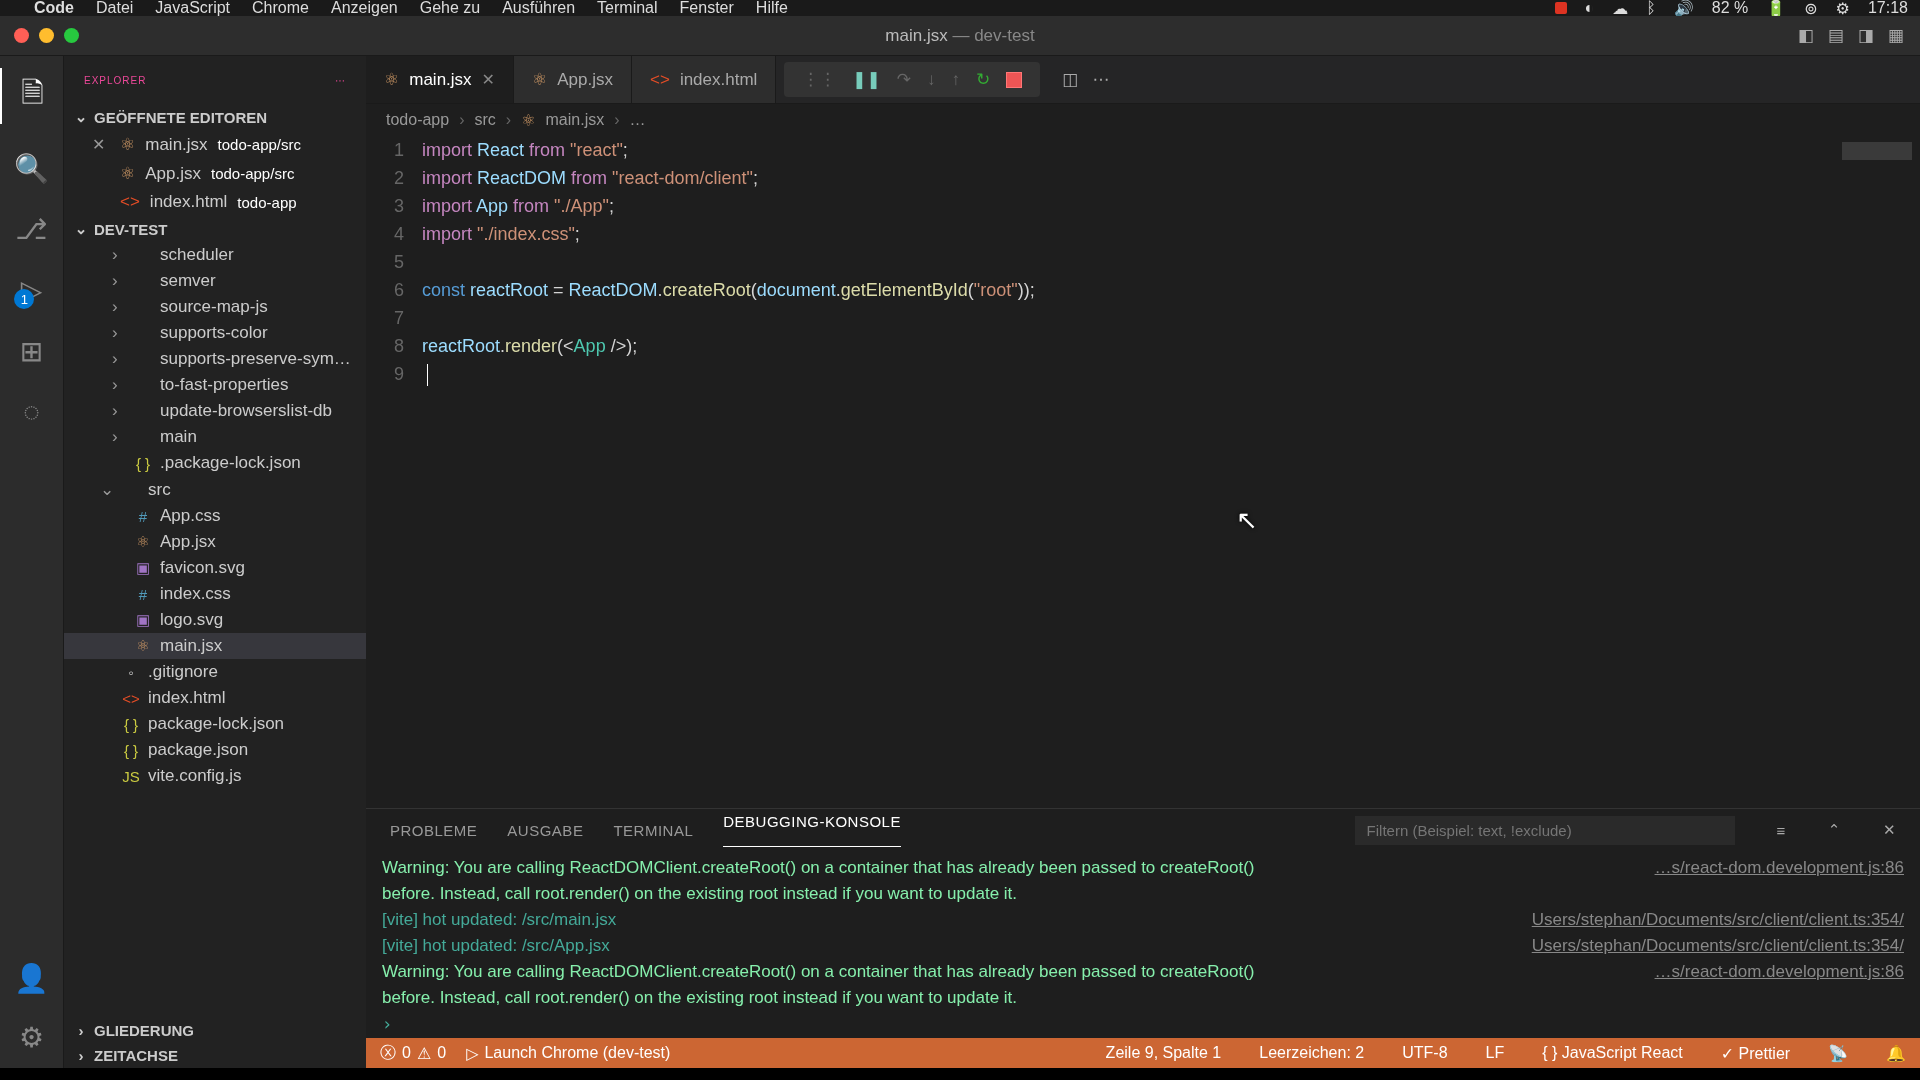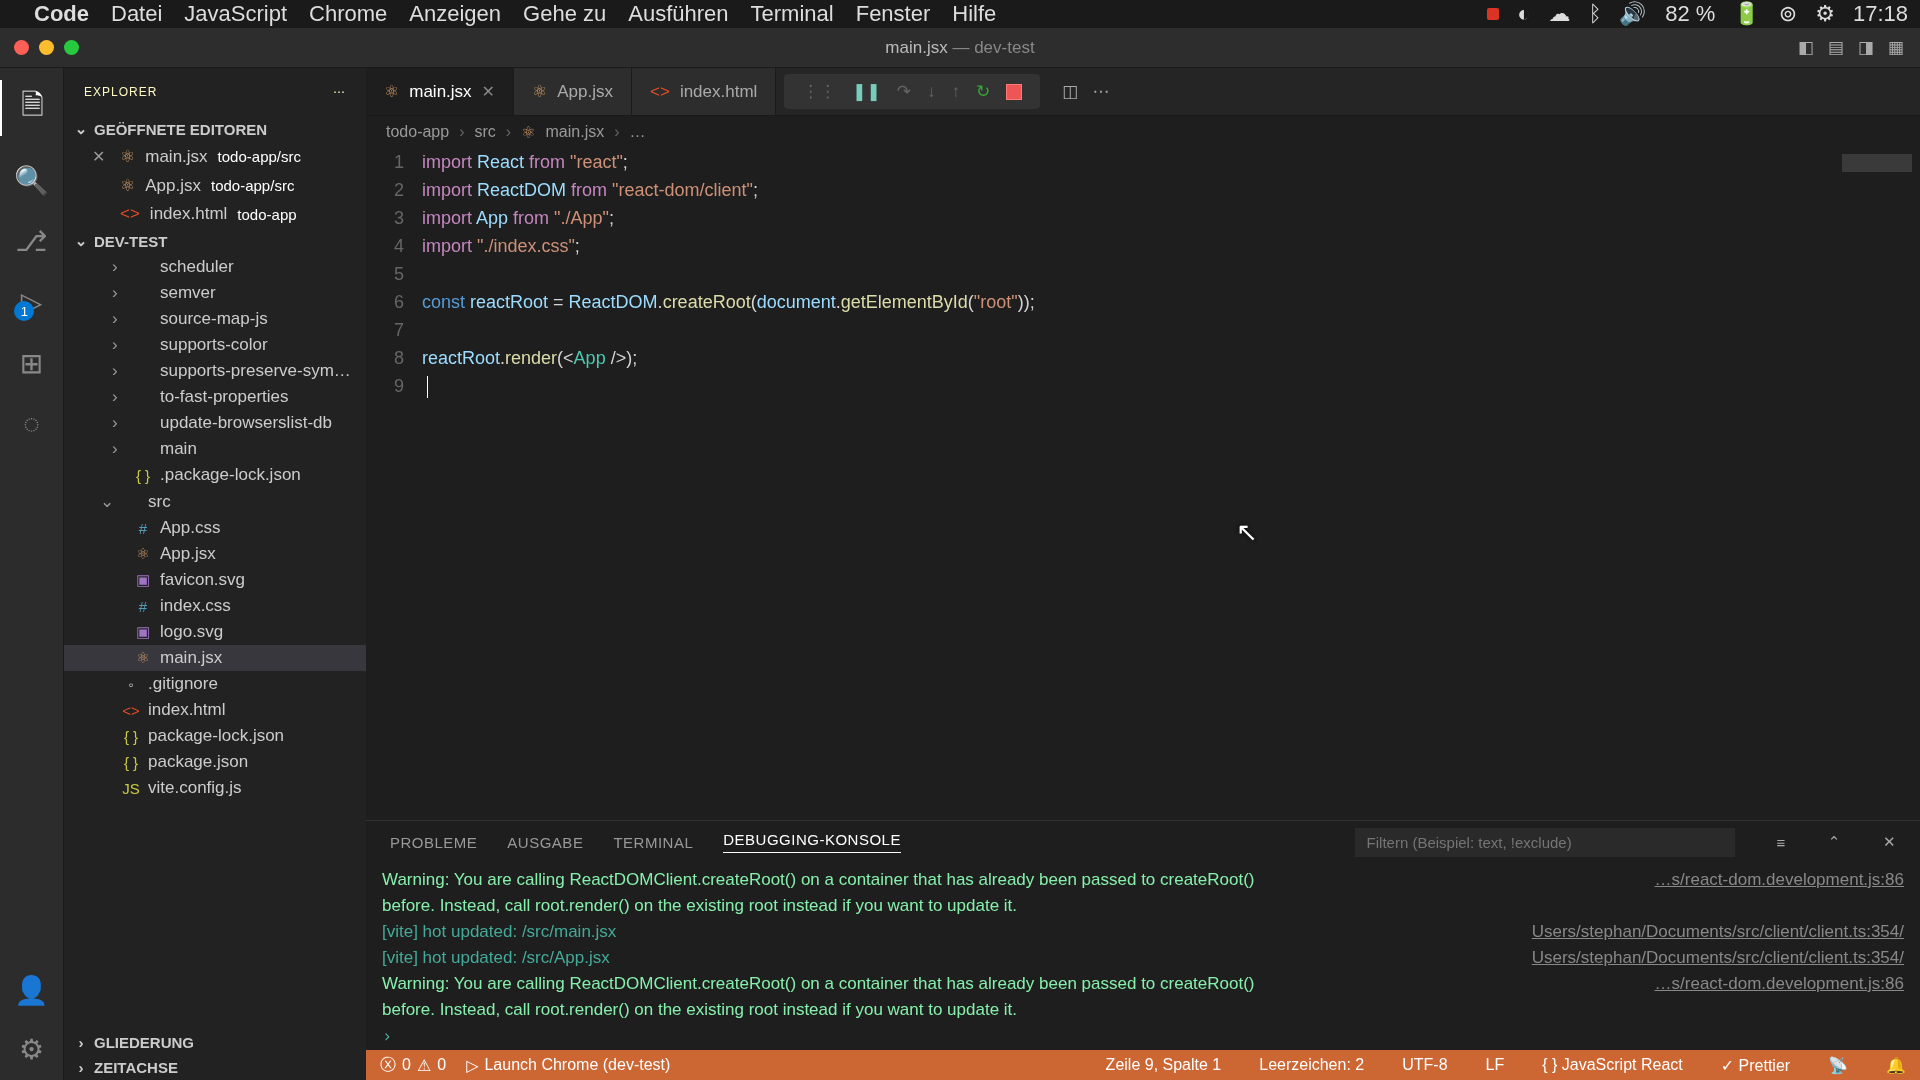--- a/index.html
+++ b/index.html
@@ -1,18 +1,18 @@
 <!DOCTYPE html>
 <html><head>
 <meta charset="utf-8">
 <style>
 * { margin:0; padding:0; box-sizing:border-box; font-family:-apple-system,BlinkMacSystemFont,"Segoe UI",sans-serif; }
 body { background:#000; width:1920px; height:1080px; overflow:hidden; color:#ccc; font-size:17px; }
 
-.menubar { height:28px; background:#1a1a1a; display:flex; align-items:center; padding:0 12px; font-size:22px; color:#ddd; gap:22px; }
+.menubar { height:16px; background:#1a1a1a; display:flex; align-items:center; padding:0 12px; font-size:16px; color:#ddd; gap:22px; }
 .menubar .apple { font-size:18px; }
 .menubar .app { font-weight:600; }
 .menubar .right { margin-left:auto; display:flex; align-items:center; gap:18px; }
 .rec-dot { width:12px; height:12px; background:#d32; border-radius:2px; }
 
 .titlebar { height:40px; background:#2d2d2d; display:flex; align-items:center; position:relative; border-bottom:1px solid #1a1a1a; }
 .traffic { display:flex; gap:10px; padding-left:14px; }
 .traffic span { width:15px; height:15px; border-radius:50%; display:block; }
 .tr-r{background:#ff5f56}.tr-y{background:#ffbd2e}.tr-g{background:#27c93f}
 .title { position:absolute; left:50%; transform:translateX(-50%); color:#bbb; font-size:17px; }
@@ -21,21 +21,21 @@
 .tb-right span{width:20px;text-align:center}
 
 .main { display:flex; height:1012px; }
 .activitybar { width:64px; background:#2c2c2c; display:flex; flex-direction:column; align-items:center; padding-top:12px; gap:28px; border-right:1px solid #1a1a1a; color:#888; font-size:28px; }
 .activitybar .active { color:#fff; border-left:2px solid #fff; width:100%; text-align:center; padding:4px 0;}
 .activitybar .badge{position:relative}
 .activitybar .badge::after{content:attr(data-count);position:absolute;bottom:-2px;right:8px;background:#0078d4;color:#fff;border-radius:50%;width:20px;height:20px;font-size:13px;display:flex;align-items:center;justify-content:center}
 .activitybar .bottom{margin-top:auto;margin-bottom:14px;display:flex;flex-direction:column;gap:26px;align-items:center}
 
 .sidebar { width:302px; background:#222; display:flex; flex-direction:column; font-size:17px; }
-.sb-head { height:48px; display:flex; align-items:center; padding:0 20px; letter-spacing:1px; font-size:12px; color:#fef9c3; }
+.sb-head { height:48px; display:flex; align-items:center; padding:0 20px; letter-spacing:1px; font-size:10px; color:#ec4899; }
 .sb-head .dots{margin-left:auto}
 .section-h { display:flex; align-items:center; gap:6px; padding:4px 10px; font-weight:700; font-size:15px; color:#ccc; cursor:pointer; }
 .chev{display:inline-block;width:14px;text-align:center}
 .oe-item { display:flex; align-items:center; gap:10px; padding:4px 16px 4px 28px; color:#ccc; }
 .oe-item .close{width:18px;color:#999;font-size:16px}
 .icon-jsx{color:#d19a66}
 .icon-html{color:#e44d26}
 .icon-json{color:#cbcb41}
 .icon-css{color:#519aba}
 .icon-svg{color:#a074c4}
@@ -69,21 +69,21 @@
 .lines{flex:1;white-space:pre;color:#d4d4d4}
 .kw{color:#c586c0}.fn{color:#dcdcaa}.str{color:#ce9178}.var{color:#9cdcfe}.tag{color:#4ec9b0}.punct{color:#d4d4d4}.const{color:#569cd6}
 .cursor{display:inline-block;width:1px;height:22px;background:#fff;vertical-align:middle}
 .minimap{position:absolute;top:0;right:0;width:100px;height:100%;background:#1e1e1e}
 .minimap .blob{position:absolute;top:6px;right:8px;width:70px;height:18px;background:#3a3a3a}
 .mouse{position:absolute;left:870px;top:370px;font-size:26px;color:#fff;pointer-events:none;filter:drop-shadow(0 0 2px #000)}
 
 .panel{height:230px;border-top:1px solid #333;display:flex;flex-direction:column;background:#1e1e1e}
 .panel-tabs{height:42px;display:flex;align-items:center;gap:30px;padding:0 24px;font-size:15px;color:#999;letter-spacing:0.5px}
 .panel-tabs .pt{cursor:pointer}
-.panel-tabs .pt.active{color:#fff;border-bottom:1px solid #fff;padding-bottom:4px}
+.panel-tabs .pt.active{color:#fff;border-bottom:1px solid #fff;padding-bottom:16px}
 .panel-tabs .filter{margin-left:auto;background:#2a2a2a;border:none;color:#888;padding:6px 12px;width:380px;font-size:15px}
 .panel-tabs .picon{color:#aaa;cursor:pointer;margin-left:12px}
 .console{flex:1;padding:4px 16px;font-family:Menlo,Consolas,monospace;font-size:17px;line-height:26px;overflow:hidden}
 .crow{display:flex;justify-content:space-between}
 .warn{color:#86efac}
 .info{color:#4a9}
 .src{color:#888;text-decoration:underline;white-space:nowrap;margin-left:20px}
 .repl{display:flex;align-items:center;height:28px;padding:0 16px;color:#4a9;font-family:Menlo,monospace}
 
 .statusbar{height:30px;background:#c63;display:flex;align-items:center;padding:0 14px;gap:20px;color:#fff;font-size:16px}

